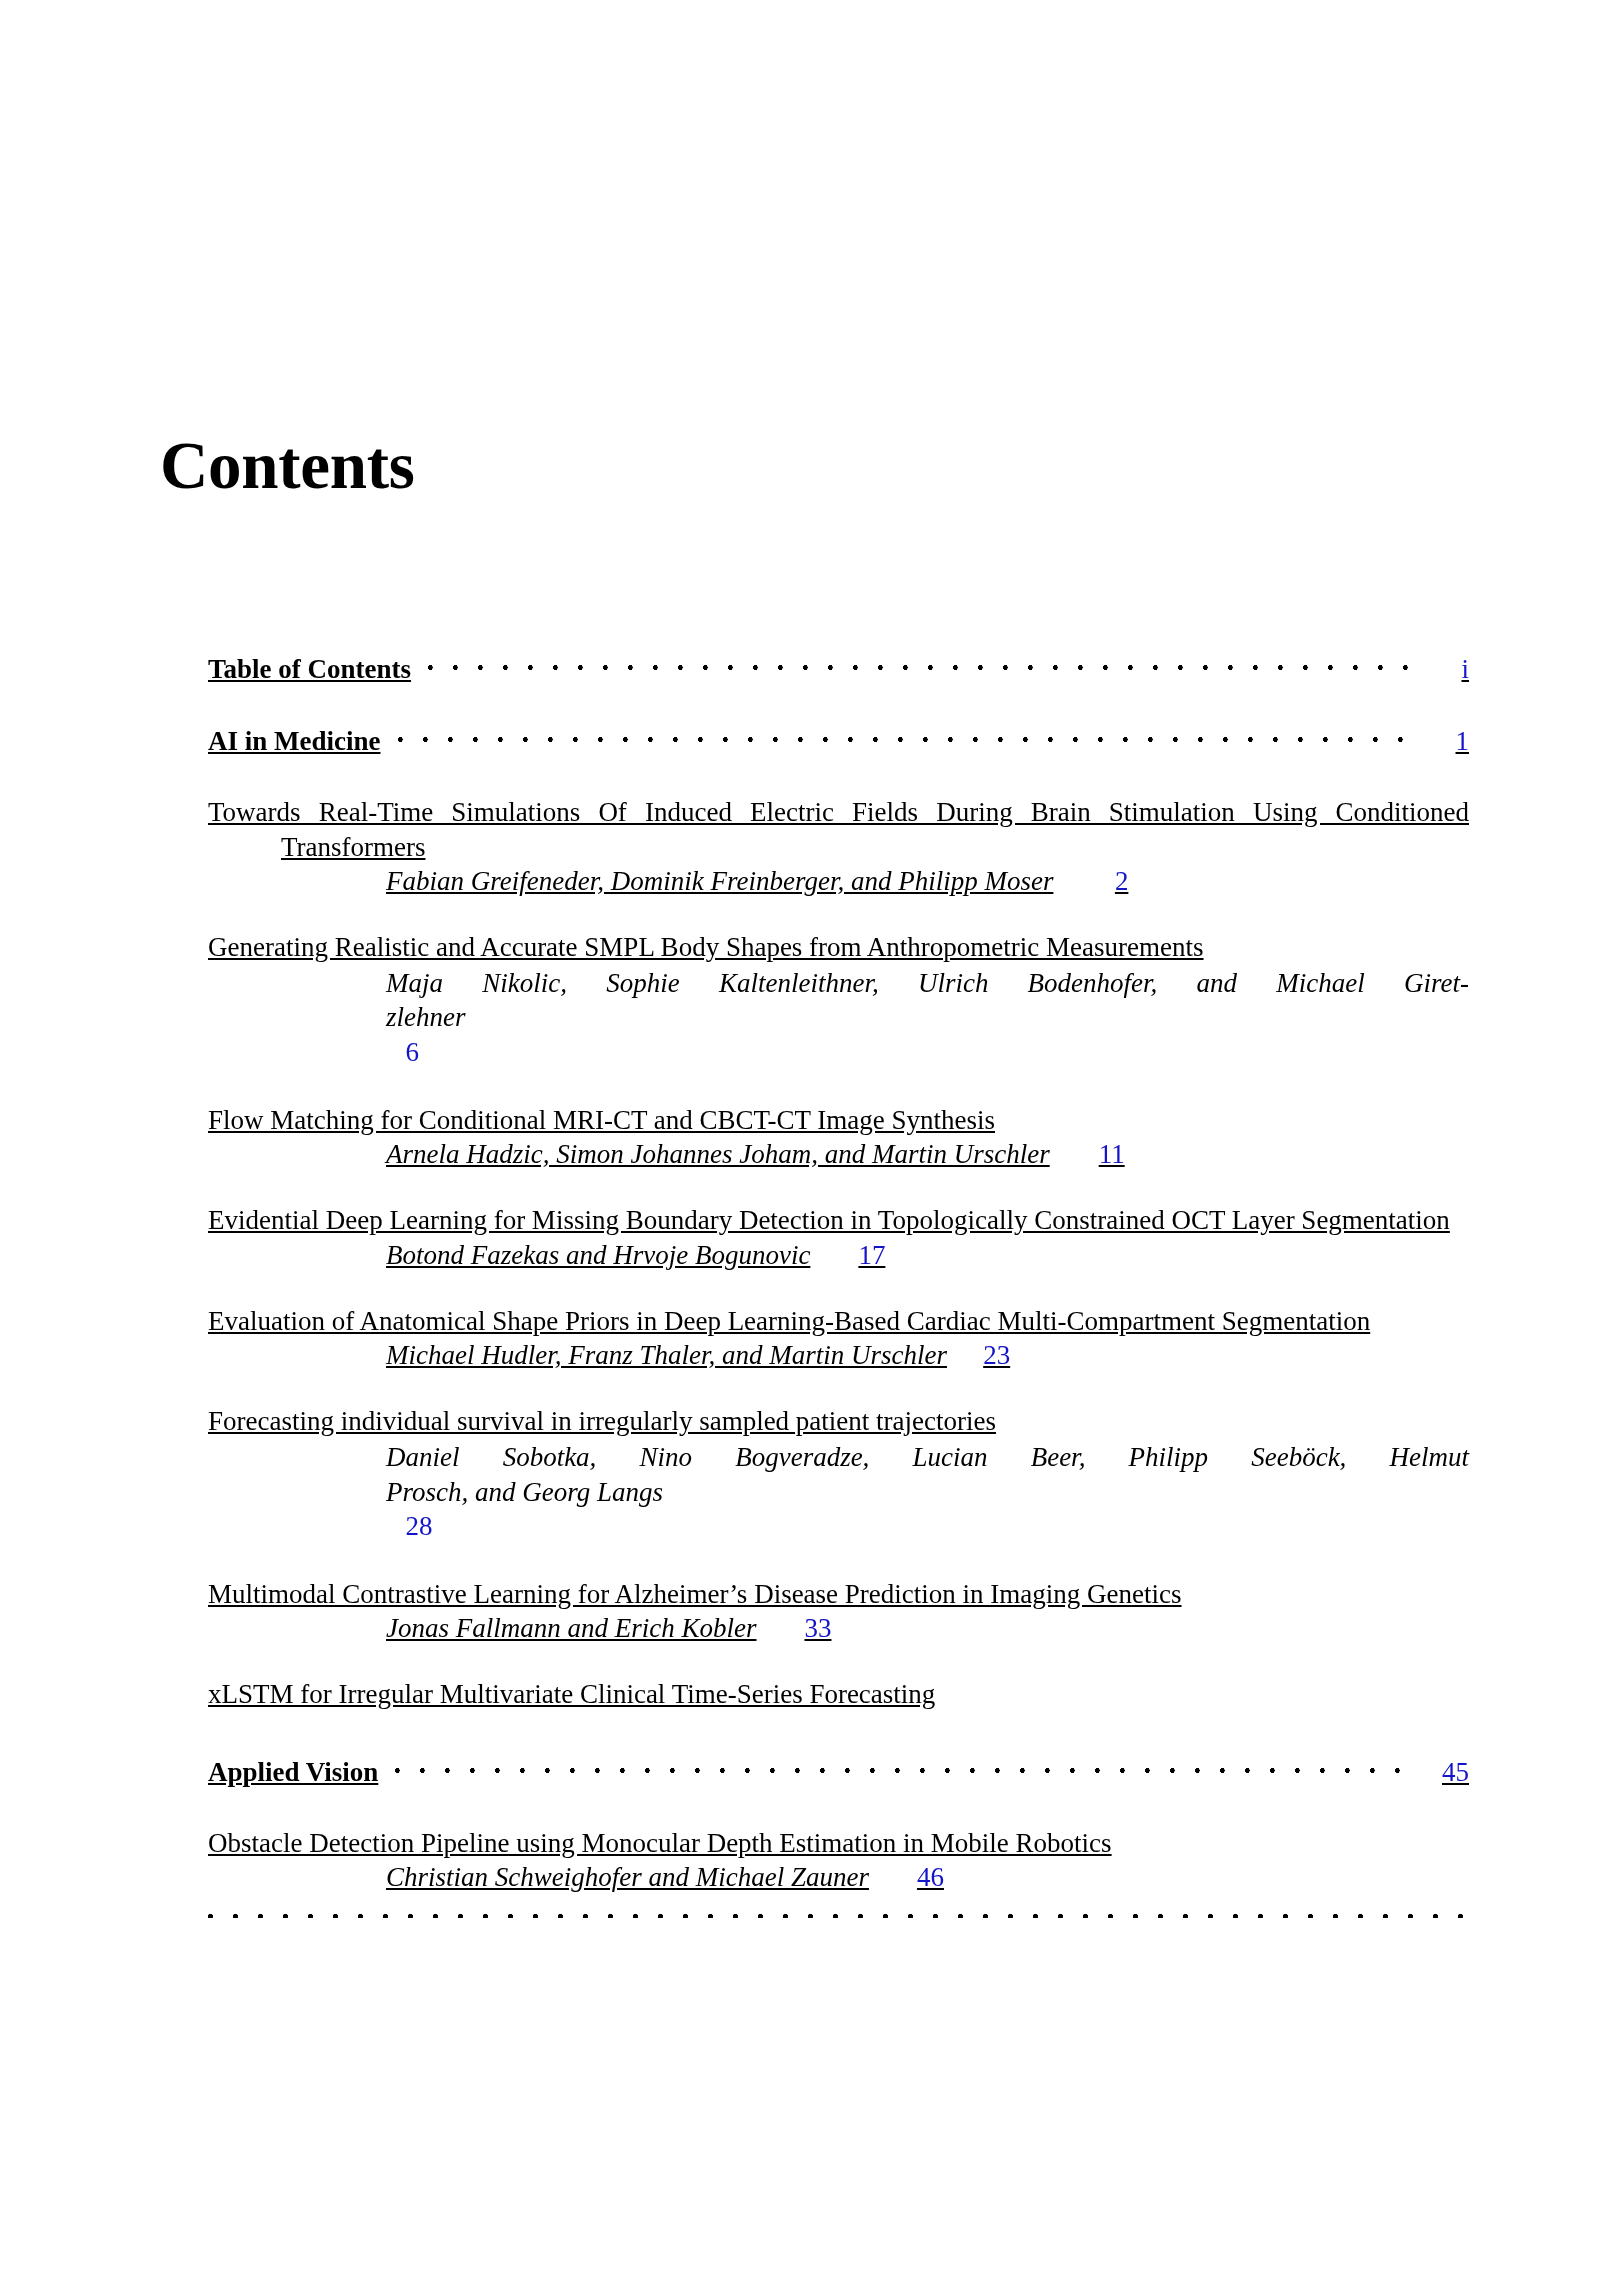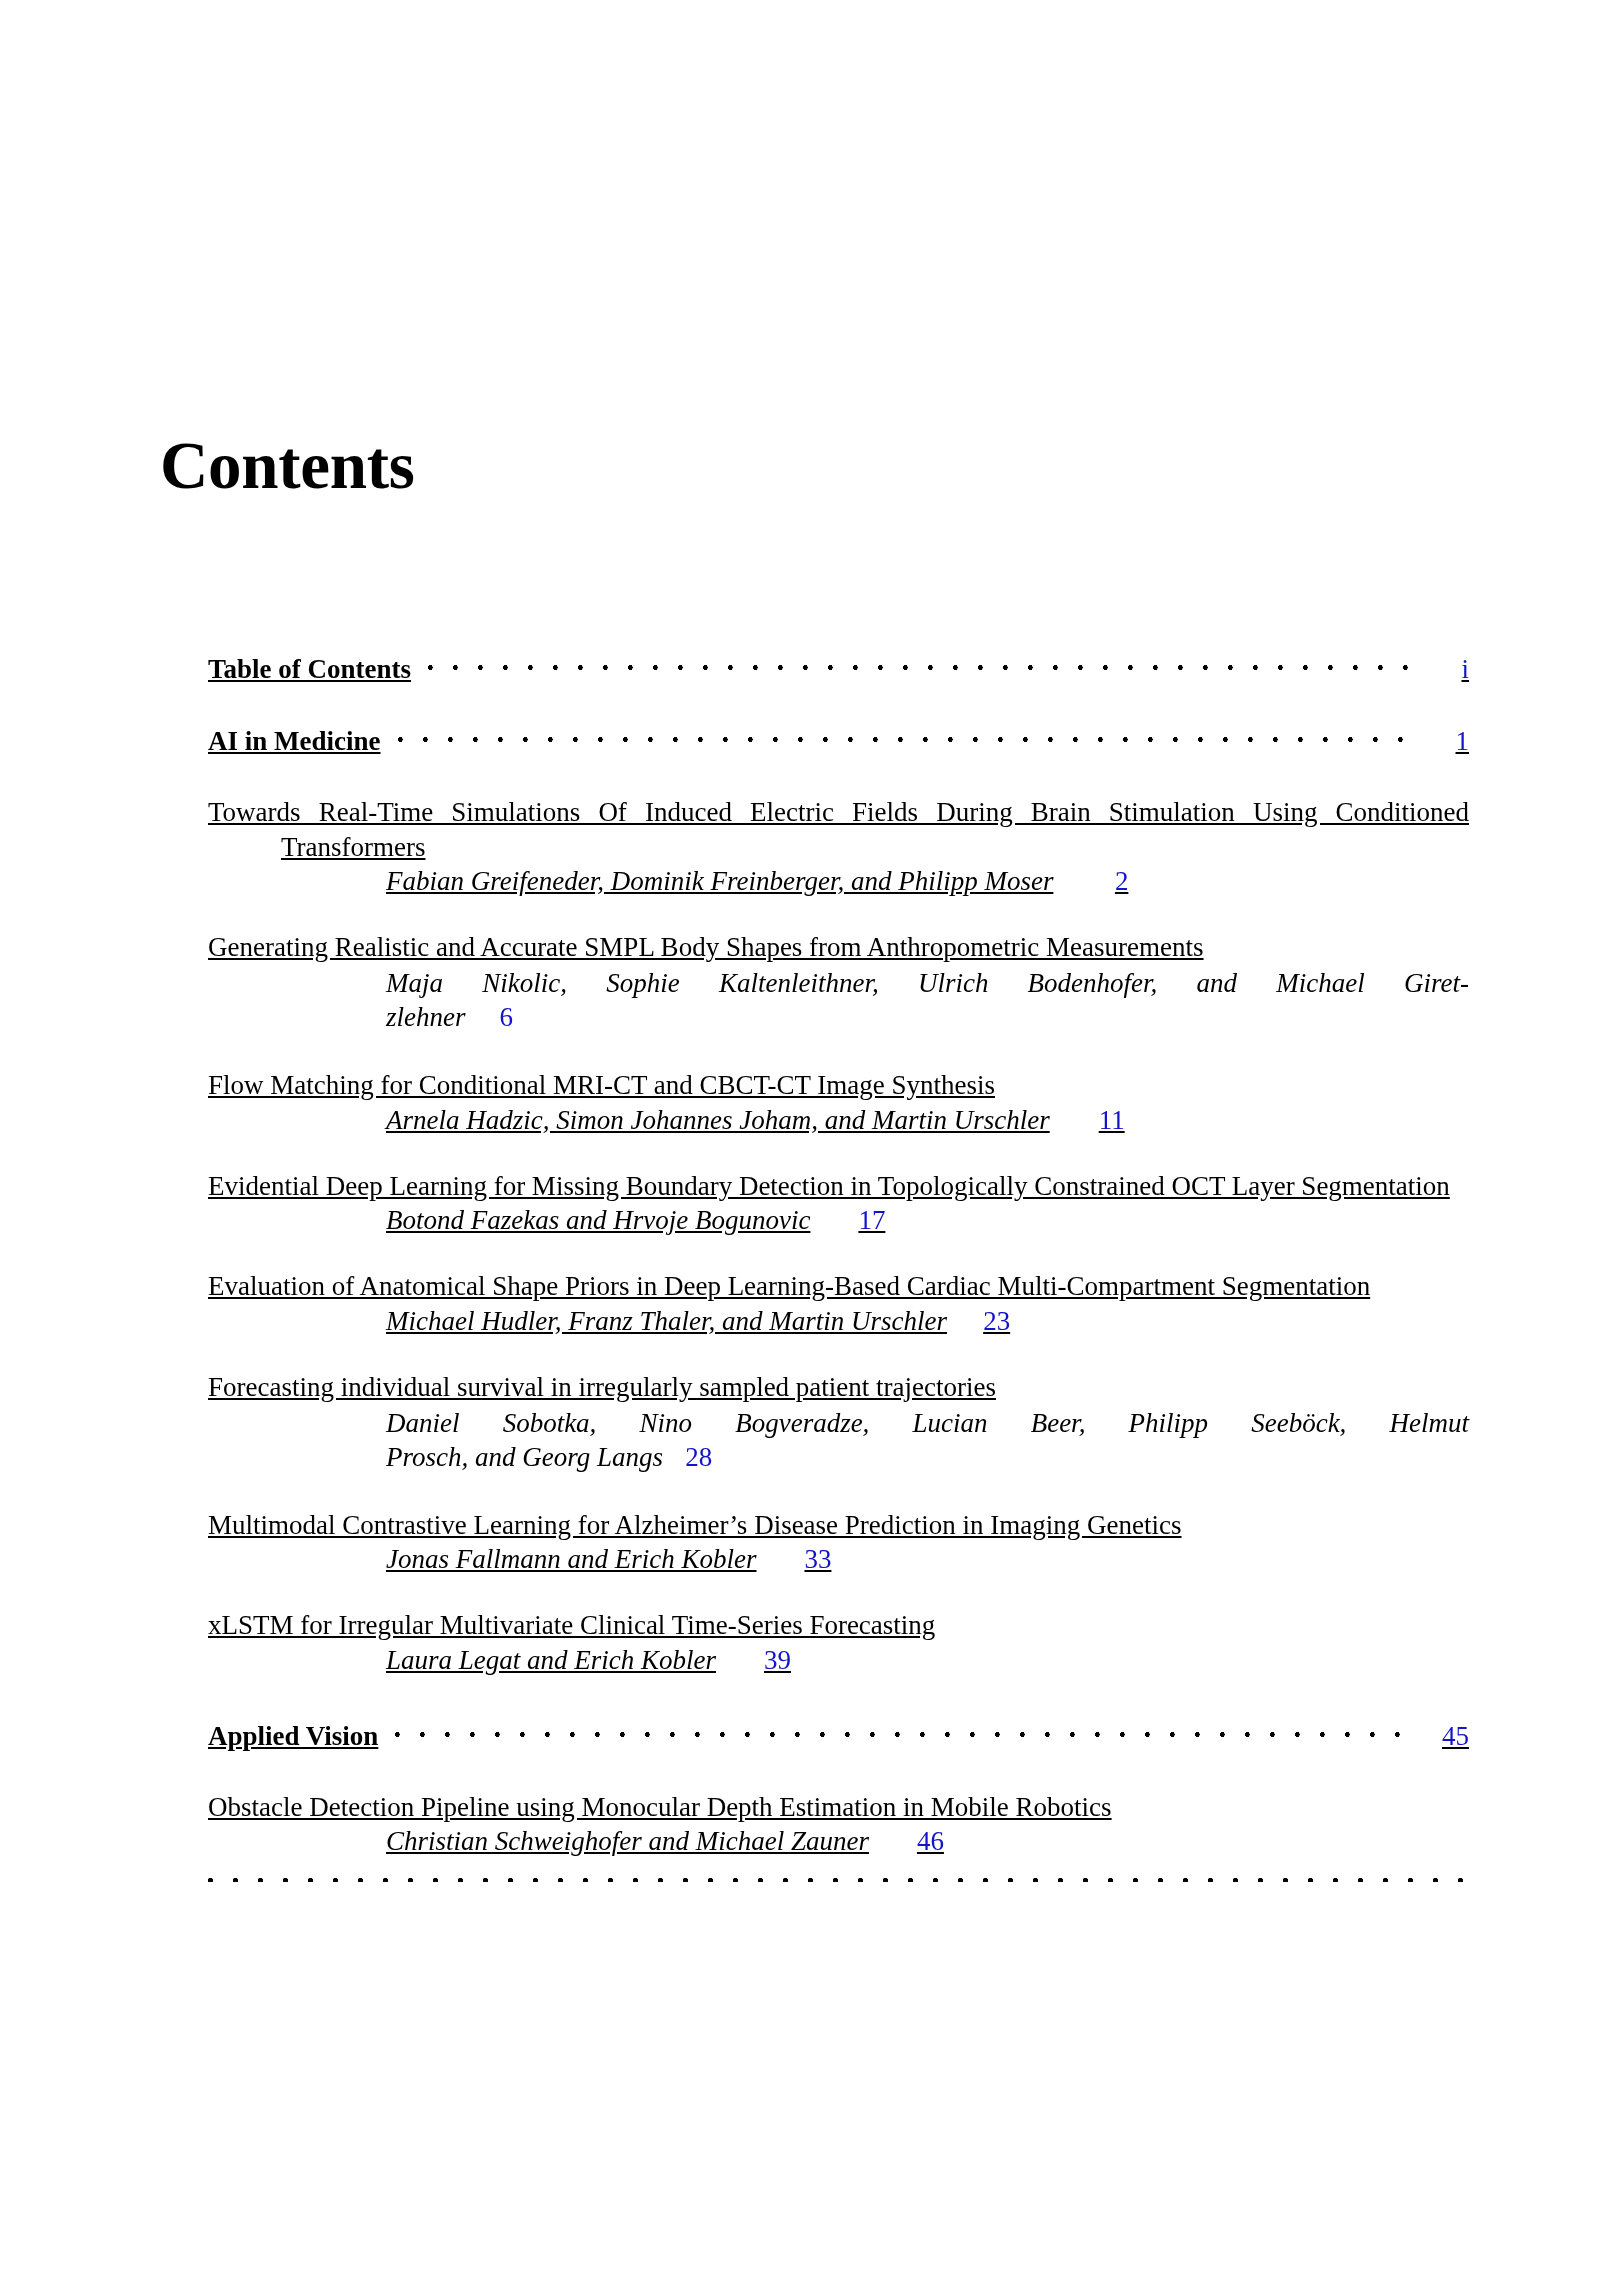--- a/index.html
+++ b/index.html
@@ -136,20 +136,21 @@
     line-height: 1.28;
     text-align: justify;
     text-align-last: justify;
   }
   .entry .authors-block .last-line {
     display: flex;
     align-items: baseline;
     width: 100%;
     font-style: italic;
     text-align: left;
+    flex-direction: column;
   }
   .entry .authors-block .last-line .frag {
     white-space: nowrap;
     padding-right: 14.4px;
   }
   .entry .authors-block .last-line .frag.tight {
     padding-right: 2.6px;
   }
   .entry .authors-block .last-line .pageno {
     font-style: normal;
@@ -265,26 +266,20 @@
       <div class="authors-row">
         <span class="authors-indent"></span>
         <span class="authors">Jonas Fallmann and Erich Kobler</span>
         <span class="leader"></span>
         <span class="pageno">33</span>
       </div>
     </div>
 
     <div class="entry gap-after-section">
       <div class="title">xLSTM for Irregular Multivariate Clinical Time-Series Forecasting</div>
-      <div class="authors-row">
-        <span class="authors-indent"></span>
-        <span class="authors">Laura Legat and Erich Kobler</span>
-        <span class="leader"></span>
-        <span class="pageno">39</span>
-      </div>
     </div>
 
     <div class="section-row">
       <span class="label">Applied Vision</span>
       <span class="leader"></span>
       <span class="pageno">45</span>
     </div>
 
     <div class="entry">
       <div class="title">Obstacle Detection Pipeline using Monocular Depth Estimation in Mobile Robotics</div>

